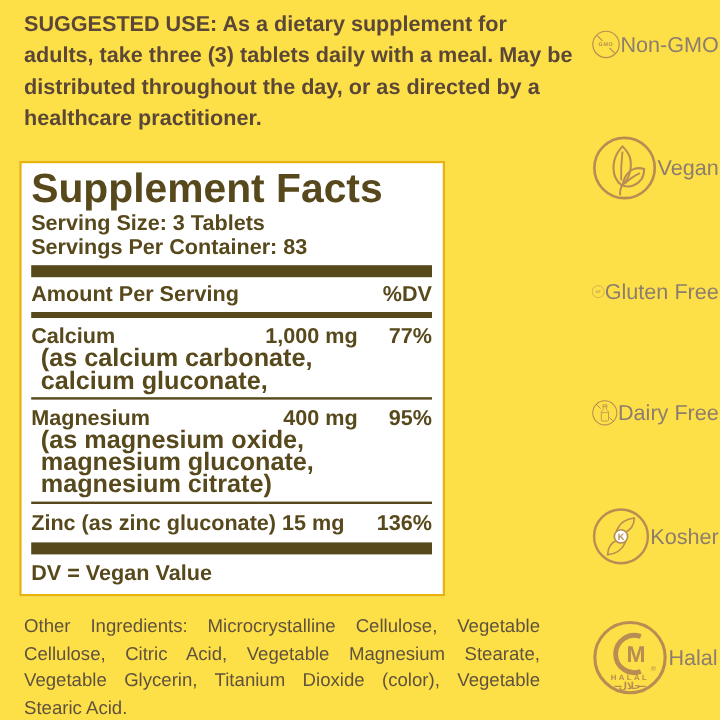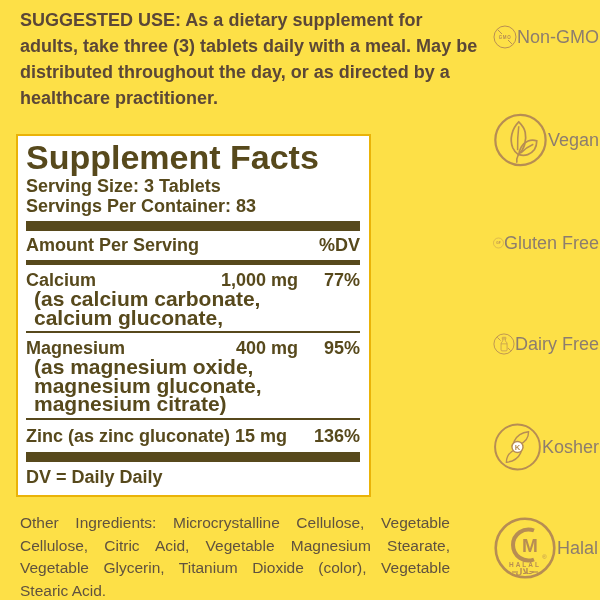--- a/index.html
+++ b/index.html
@@ -134,21 +134,21 @@
 
     <div class="bar-thin"></div>
 
     <div class="zinc-row">
       <span>Zinc (as zinc gluconate) 15 mg</span>
       <span>136%</span>
     </div>
 
     <div class="bar-thick" style="margin-top:0"></div>
 
-    <div class="dv-note">DV = Daily Daily</div>
+    <div class="dv-note">DV = Vegan Value</div>
   </div>
 
   <p class="other-ingredients">Other Ingredients: Microcrystalline Cellulose, Vegetable Cellulose, Citric Acid, Vegetable Magnesium Stearate, Vegetable Glycerin, Titanium Dioxide (color), Vegetable Stearic Acid.</p>
 
   <div class="badge b1">
     <svg width="64" height="64" viewBox="0 0 64 64">
       <circle cx="32" cy="32" r="29.3" fill="none" stroke="#b78d53" stroke-width="2.6"></circle>
       <line x1="12.5" y1="12.5" x2="24" y2="24" stroke="#b78d53" stroke-width="2.6"></line>
       <line x1="40" y1="40" x2="51.5" y2="51.5" stroke="#b78d53" stroke-width="2.6"></line>
       <text x="32" y="36.5" text-anchor="middle" font-family="Liberation Sans, sans-serif" font-size="12" font-weight="bold" letter-spacing="1.5" fill="#b78d53">GMO</text>

